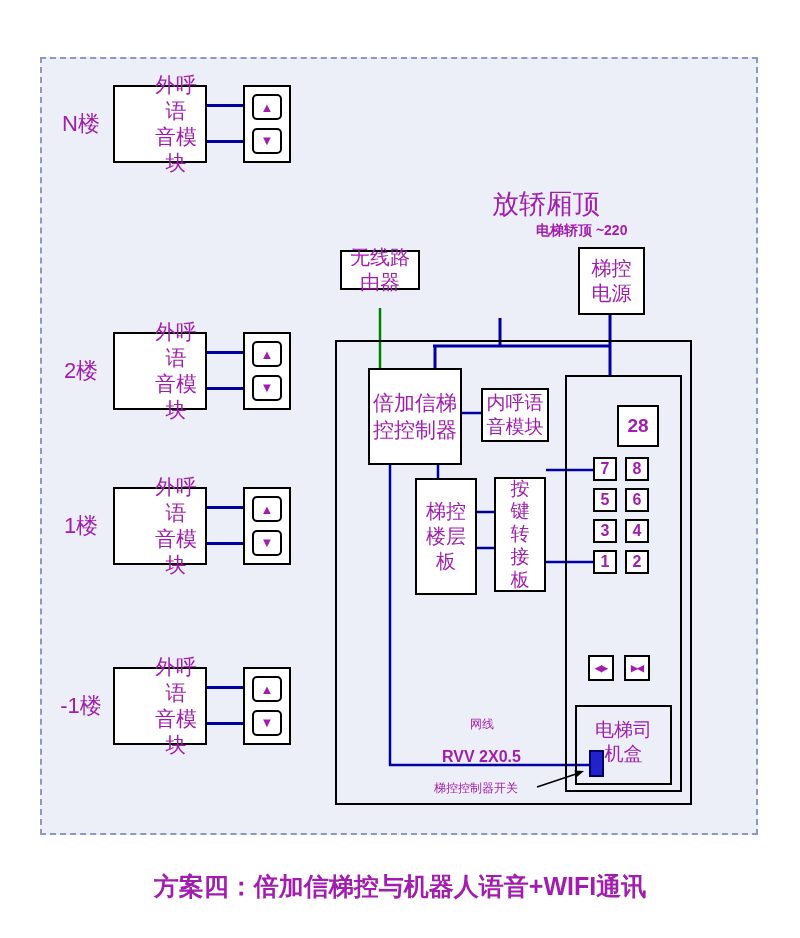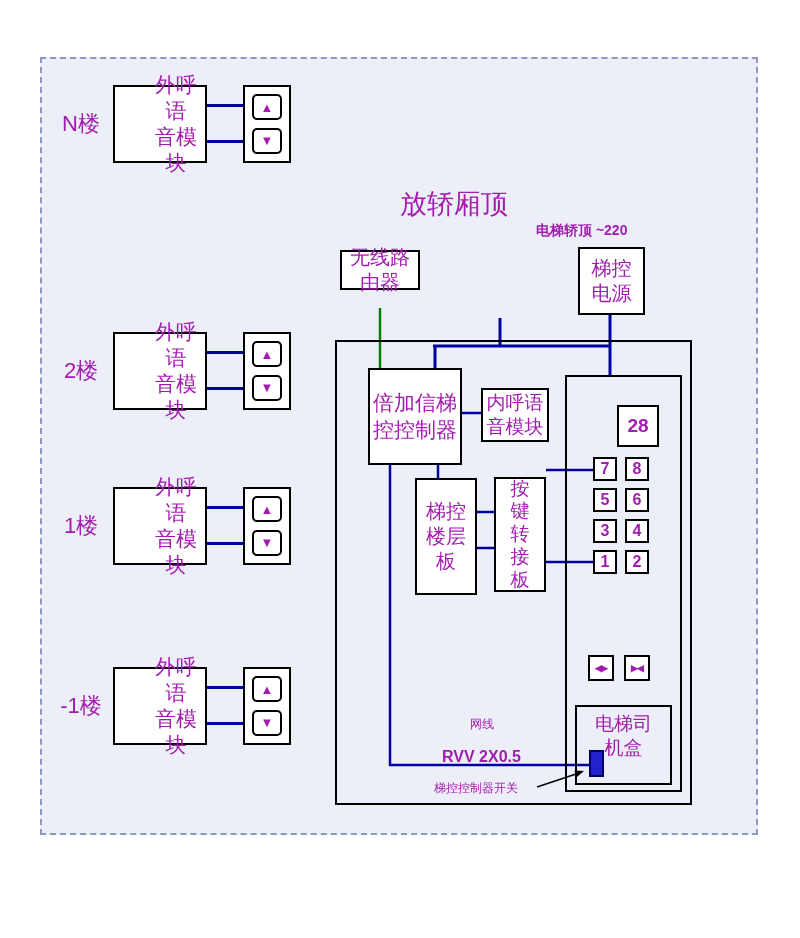--- a/index.html
+++ b/index.html
@@ -26,21 +26,21 @@
               white-space:pre-line;font-size:21px;line-height:1.25;text-align:center;box-sizing:border-box;padding-left:32px;}
   .conn{position:absolute;left:152px;width:36px;height:3px;background:var(--line,#0000a0);}
   .conn-top{top:19px;}.conn-bot{top:55px;}
   .btn-panel{position:absolute;left:188px;top:0;width:48px;height:78px;border:2px solid #000;
              background:#fff;box-sizing:border-box;display:flex;flex-direction:column;
              align-items:center;justify-content:space-evenly;}
   .call-btn{width:30px;height:26px;border:2.5px solid #000;border-radius:5px;background:#fff;
             display:flex;align-items:center;justify-content:center;box-sizing:border-box;}
   .tri{font-size:13px;line-height:1;}
   
-  .title{position:absolute;left:400px;top:186px;width:200px;text-align:left;font-size:27px;}
+  .title{position:absolute;left:400px;top:186px;width:200px;text-align:right;font-size:27px;}
   .power-note{position:absolute;left:536px;top:222px;font-size:14px;font-weight:bold;}
   .keypad{position:absolute;left:593px;top:457px;display:grid;grid-template-columns:24px 24px;
           grid-auto-rows:24px;column-gap:8px;row-gap:7px;}
   .key{border:2px solid #000;background:#fff;display:flex;align-items:center;justify-content:center;
        font-weight:bold;font-size:16px;box-sizing:border-box;}
   .doorbtns{position:absolute;left:588px;top:655px;display:flex;gap:10px;}
   .door-btn{width:26px;height:26px;border:2px solid #000;background:#fff;display:flex;
             align-items:center;justify-content:center;font-size:9px;letter-spacing:-1px;
             box-sizing:border-box;font-weight:bold;}
   .indicator{position:absolute;left:589px;top:750px;width:15px;height:27px;
@@ -178,22 +178,23 @@
 
   <div class="doorbtns">
     <div class="door-btn">
         <span>◀▶</span>
       </div>
     <div class="door-btn">
         <span>▶◀</span>
       </div>
   </div>
 
-  <div class="dbox ghost" style="left:575px;top:705px;width:97px;height:80px;font-size:19px;align-items:flex-start;padding-top:5px">电梯司
+  <div class="dbox ghost" style="left:575px;top:705px;width:97px;height:80px;font-size:19px;align-items:flex-start;padding-top:11px">电梯司
 机盒</div>
   <div class="indicator"></div>
 
   <div class="txt" style="left:470px;top:716px;font-size:12px">网线</div>
   <div class="txt" style="left:442px;top:748px;font-size:16px;font-weight:bold">RVV 2X0.5</div>
   <div class="txt" style="left:434px;top:780px;font-size:12px">梯控控制器开关</div>
 
+  <div class="caption">方案四：倍加信梯控与机器人语音+WIFI通讯</div>
 
 </div>
 
 </body></html>

